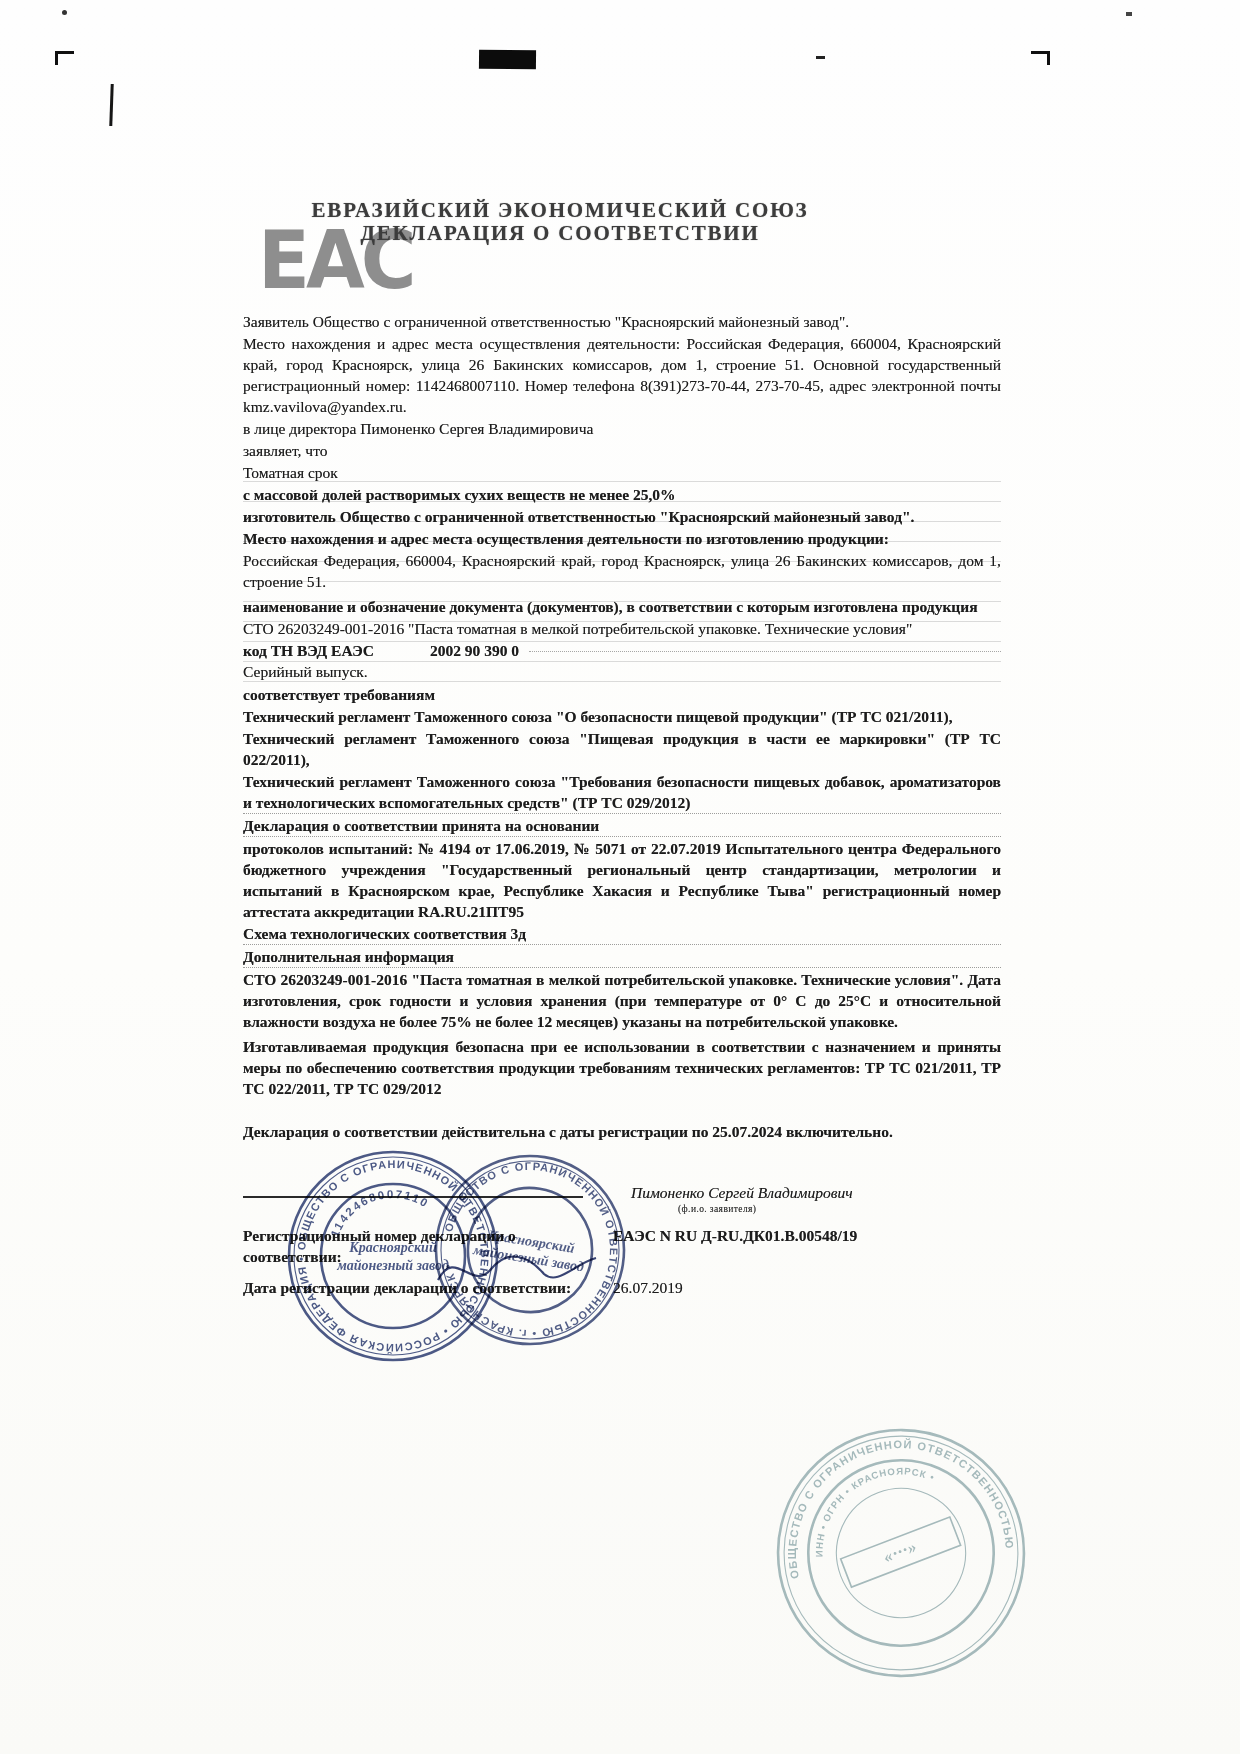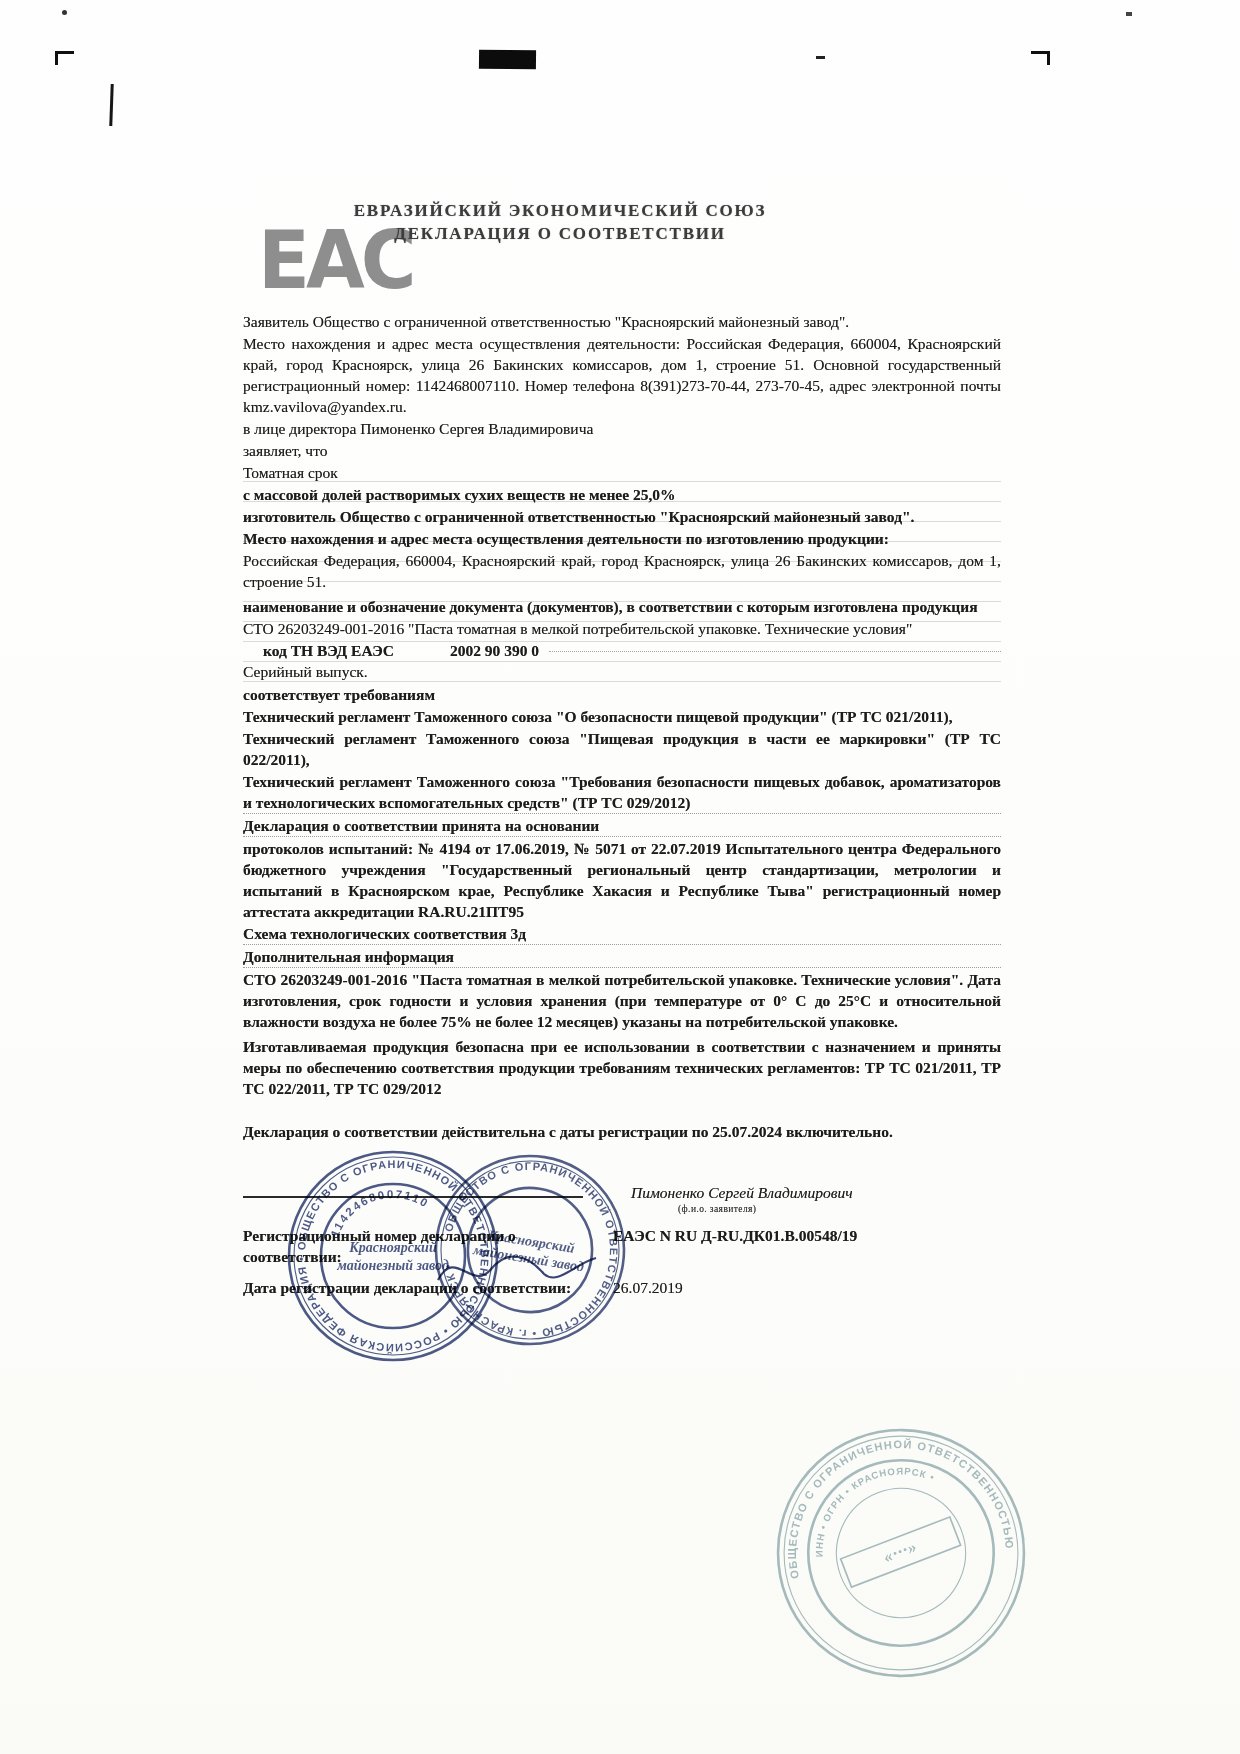--- a/index.html
+++ b/index.html
@@ -13,30 +13,30 @@
   #artifact-tick-left{left:110px;top:84px;width:3px;height:42px;background:#161616;transform:rotate(2deg);}
   #artifact-dash-top{left:816px;top:56px;width:9px;height:3px;background:#222;}
   .corner{position:absolute;width:16px;height:11px;background:transparent;}
   #corner-tl{left:55px;top:51px;border-top:3px solid #101010;border-left:3px solid #101010;}
   #corner-tr{left:1031px;top:51px;border-top:3px solid #101010;border-right:3px solid #101010;}
   #speck-tl{left:62px;top:10px;width:5px;height:5px;background:#333;border-radius:50%;}
   #speck-tr{left:1126px;top:12px;width:6px;height:4px;background:#444;}
 
   
   .titles{position:absolute;left:280px;top:199px;width:560px;text-align:center;color:#3c3c3c;}
-  .title-line{font-size:17px;font-weight:bold;letter-spacing:1.8px;line-height:23px;
+  .title-line{font-size:21px;font-weight:bold;letter-spacing:1.8px;line-height:23px;
               text-shadow:0 0 1px rgba(60,60,60,.55);}
   .eac{position:absolute;left:258px;top:222px;font-family:"DejaVu Sans",sans-serif;font-weight:900;
        font-size:76px;line-height:78px;color:#8e8e8e;letter-spacing:-4px;transform:scaleY(1.05);}
 
   
   .content{position:absolute;left:243px;top:311px;width:758px;font-size:15.5px;line-height:21px;
            text-align:justify;color:#1c1c1c;text-shadow:0 0 .5px rgba(30,30,30,.55);}
   .content p{margin:0 0 1px 0;}
-  .b{font-weight:bold;margin-left:20px;}
+  .b{font-weight:bold;}
   .ruled{background-image:repeating-linear-gradient(to bottom,
          transparent 0,transparent 19px,rgba(80,80,80,.20) 19px,rgba(80,80,80,.20) 20px);}
   .u{border-bottom:1px dotted rgba(0,0,0,.38);}
   .mt4{margin-top:4px !important;} .mt2{margin-top:2px !important;} .mt22{margin-top:22px !important;}
   .row{display:flex;align-items:baseline;}
   .tn-code{margin-left:56px;}
   .fill{flex:1;border-bottom:1px dotted rgba(0,0,0,.34);transform:translateY(-4px);margin-left:10px;}
 
   
   .sig-block{margin-top:40px;text-align:left;}

